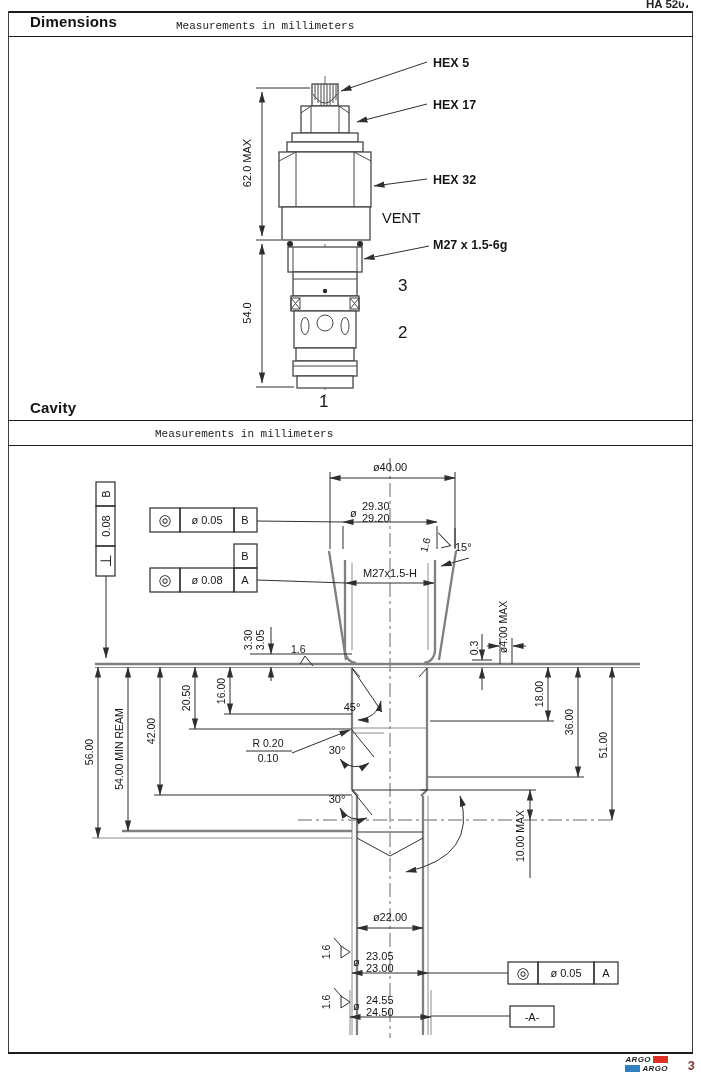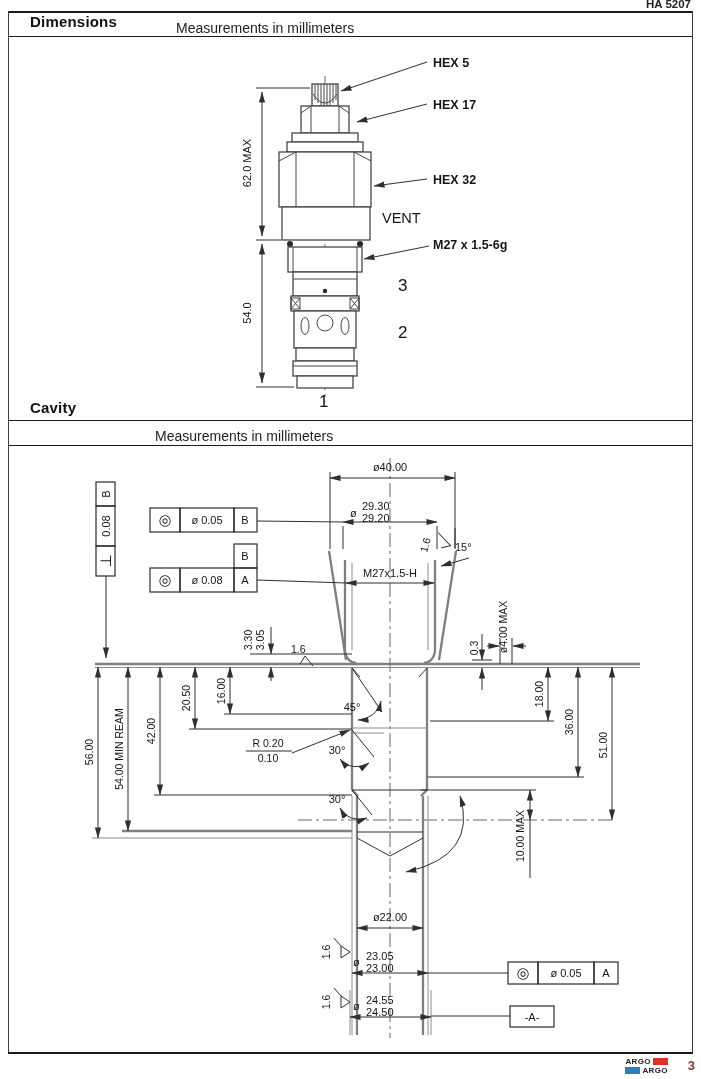--- a/index.html
+++ b/index.html
@@ -1,43 +1,43 @@
 <!DOCTYPE html>
 <html><head>
 <meta charset="utf-8">
 <style>
   html,body{margin:0;padding:0;background:#ffffff;}
   #page{position:relative;width:701px;height:1079px;background:#fff;overflow:hidden;
-        font-family:"Liberation Sans","DejaVu Sans",sans-serif;color:#1a1a1a;}
+        font-family:"Liberation Sans","DejaVu Sans",sans-serif;color:#1a1a1a;border-radius:30px;}
   .rule{position:absolute;left:8px;right:8px;height:0;border-top:2px solid #1c1c1c;}
   .rule.thin{border-top-width:1.4px;}
   #side-borders{position:absolute;left:8px;right:8px;top:11px;height:1041px;
                 border-left:1.2px solid #3c3c3c;border-right:1.2px solid #3c3c3c;}
   .doc-code{position:absolute;top:-2px;right:10px;font-size:11.5px;font-weight:600;color:#222;}
   .sec-title{position:absolute;font-size:15px;font-weight:bold;color:#111;letter-spacing:.2px;}
-  .sec-sub{position:absolute;font-size:14px;color:#222;}
+  .sec-sub{position:absolute;font-size:11px;color:#222;font-family:Liberation Mono, monospace;}
   svg{position:absolute;left:0;}
   svg text{fill:#151515;}
   .d{font-size:11px;}
   .ds{font-size:10.5px;}
   .db{font-size:12.5px;font-weight:bold;}
   .big{font-size:17px;}
   .vent{font-size:14.5px;}
   .sym{font-size:15px;}
   .frm{fill:none;stroke:#2b2b2b;stroke-width:1.2;}
   .t{stroke:#2f2f2f;stroke-width:1;fill:none;}
   .tl{stroke:#8c8c8c;stroke-width:1;fill:none;}
   .w{stroke:#7f7f7f;stroke-width:2.3;fill:none;}
   .b{stroke:#474747;stroke-width:1.3;fill:#fff;}
   .bl{stroke:#474747;stroke-width:1;fill:none;}
   .cl{stroke:#666;stroke-width:1;fill:none;stroke-dasharray:14 4 3 4;}
   .ldr{stroke:#2f2f2f;stroke-width:1;fill:none;}
   #footer-logo{position:absolute;right:33px;bottom:5px;font-weight:800;color:#1d1d1d;
                font-size:8px;line-height:7px;letter-spacing:.4px;}
-  #footer-logo .row{display:flex;align-items:flex-end;height:9px;}
+  #footer-logo .row{display:flex;align-items:flex-start;height:9px;font-style:italic;}
   .logo-red{display:inline-block;width:15px;height:7px;background:#e03127;margin-left:2px;}
   .logo-blue{display:inline-block;width:15px;height:7px;background:#2f7fc1;margin-right:2px;}
   .pageno{position:absolute;right:6px;bottom:6px;font-size:13px;color:#7a3b33;font-weight:600;}
 </style>
 </head>
 <body>
 
 <div id="page">
 
   <div class="doc-code">HA 5207</div>

